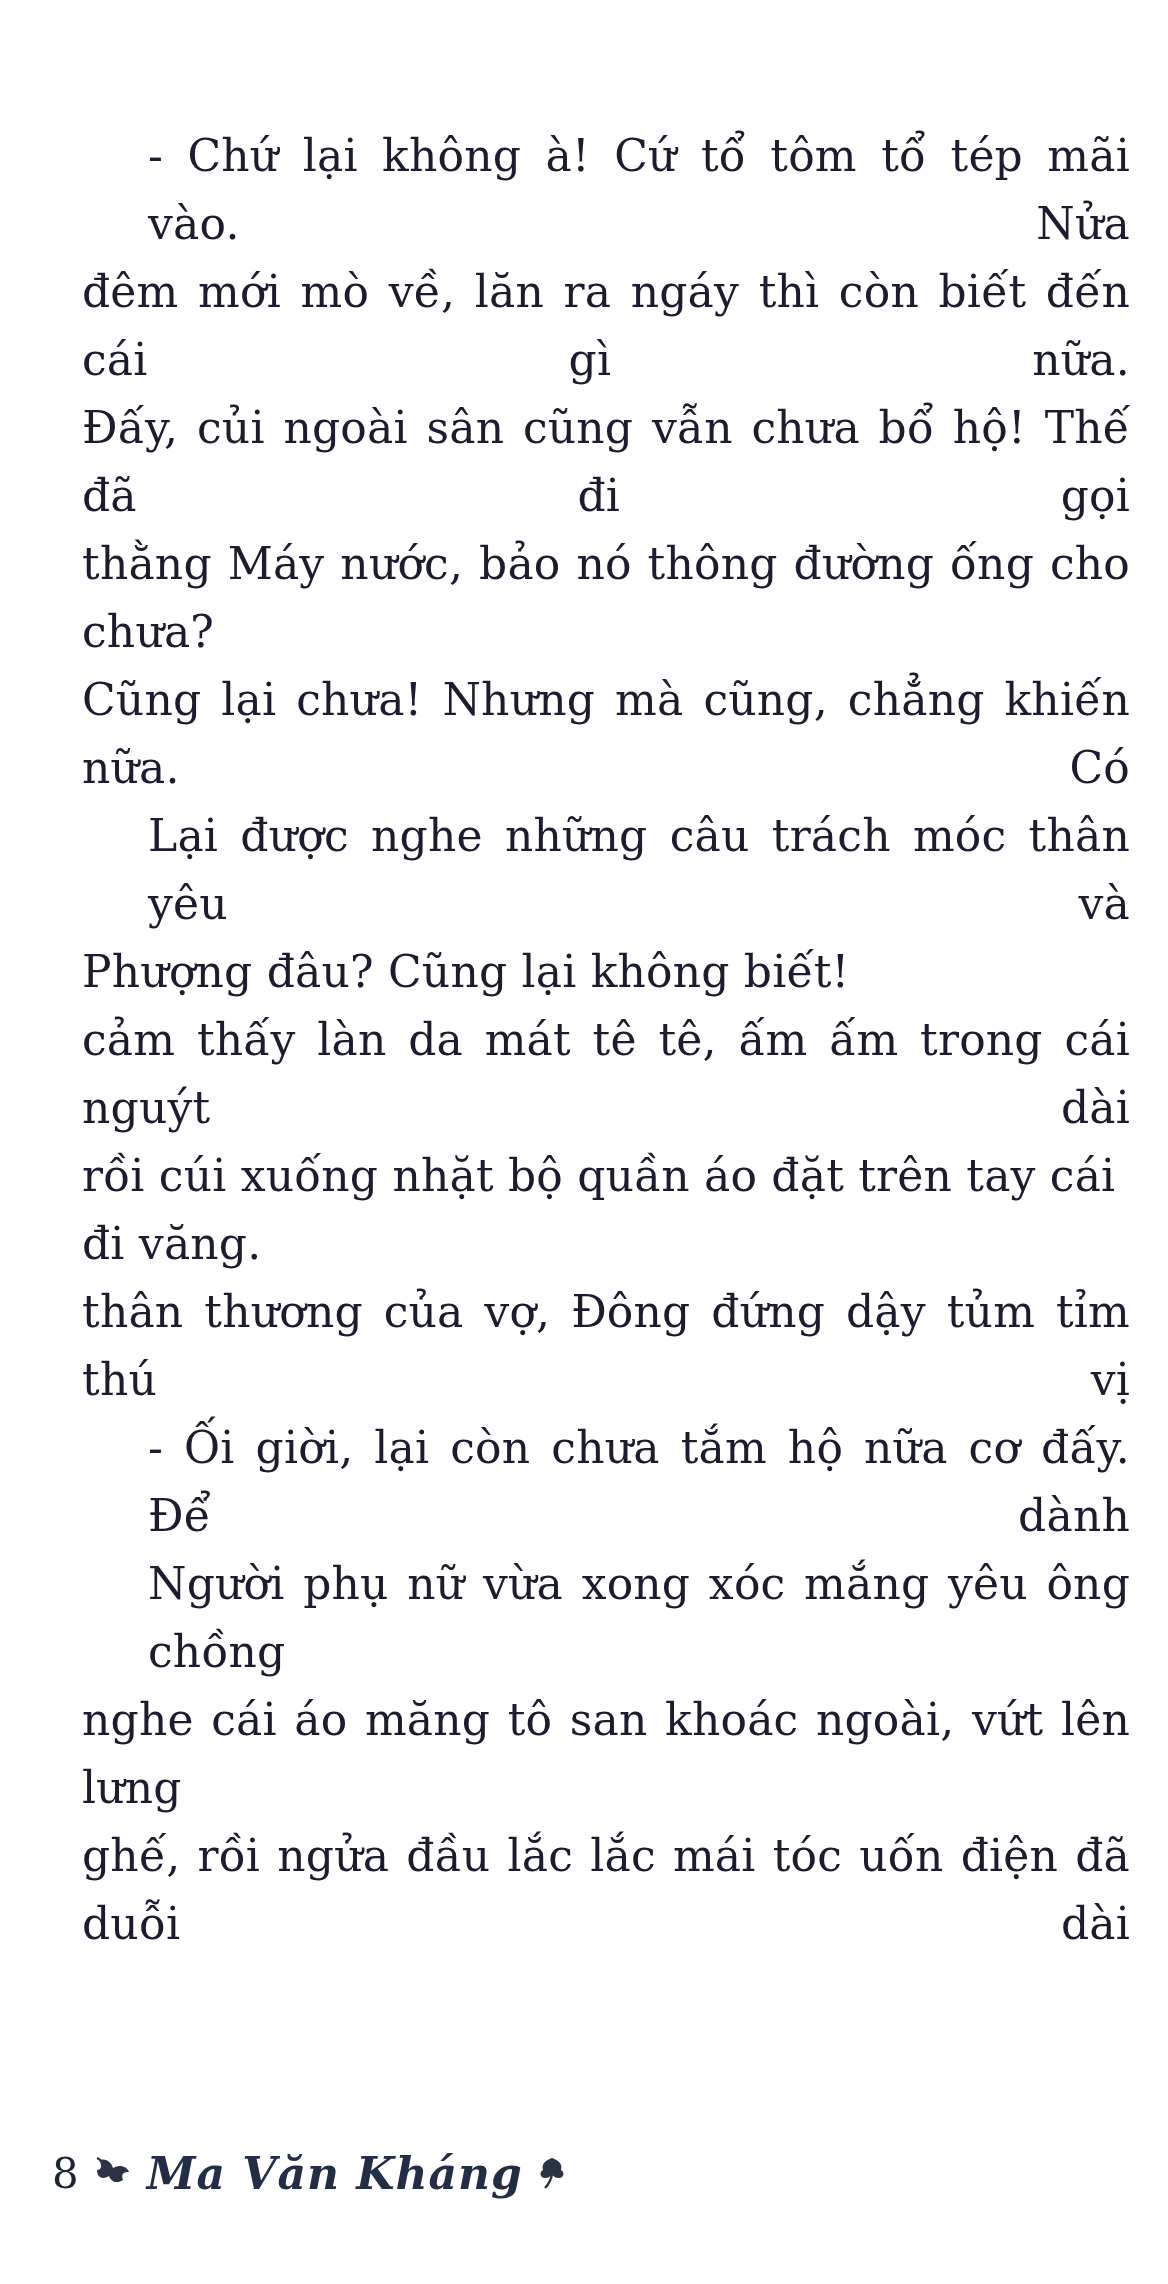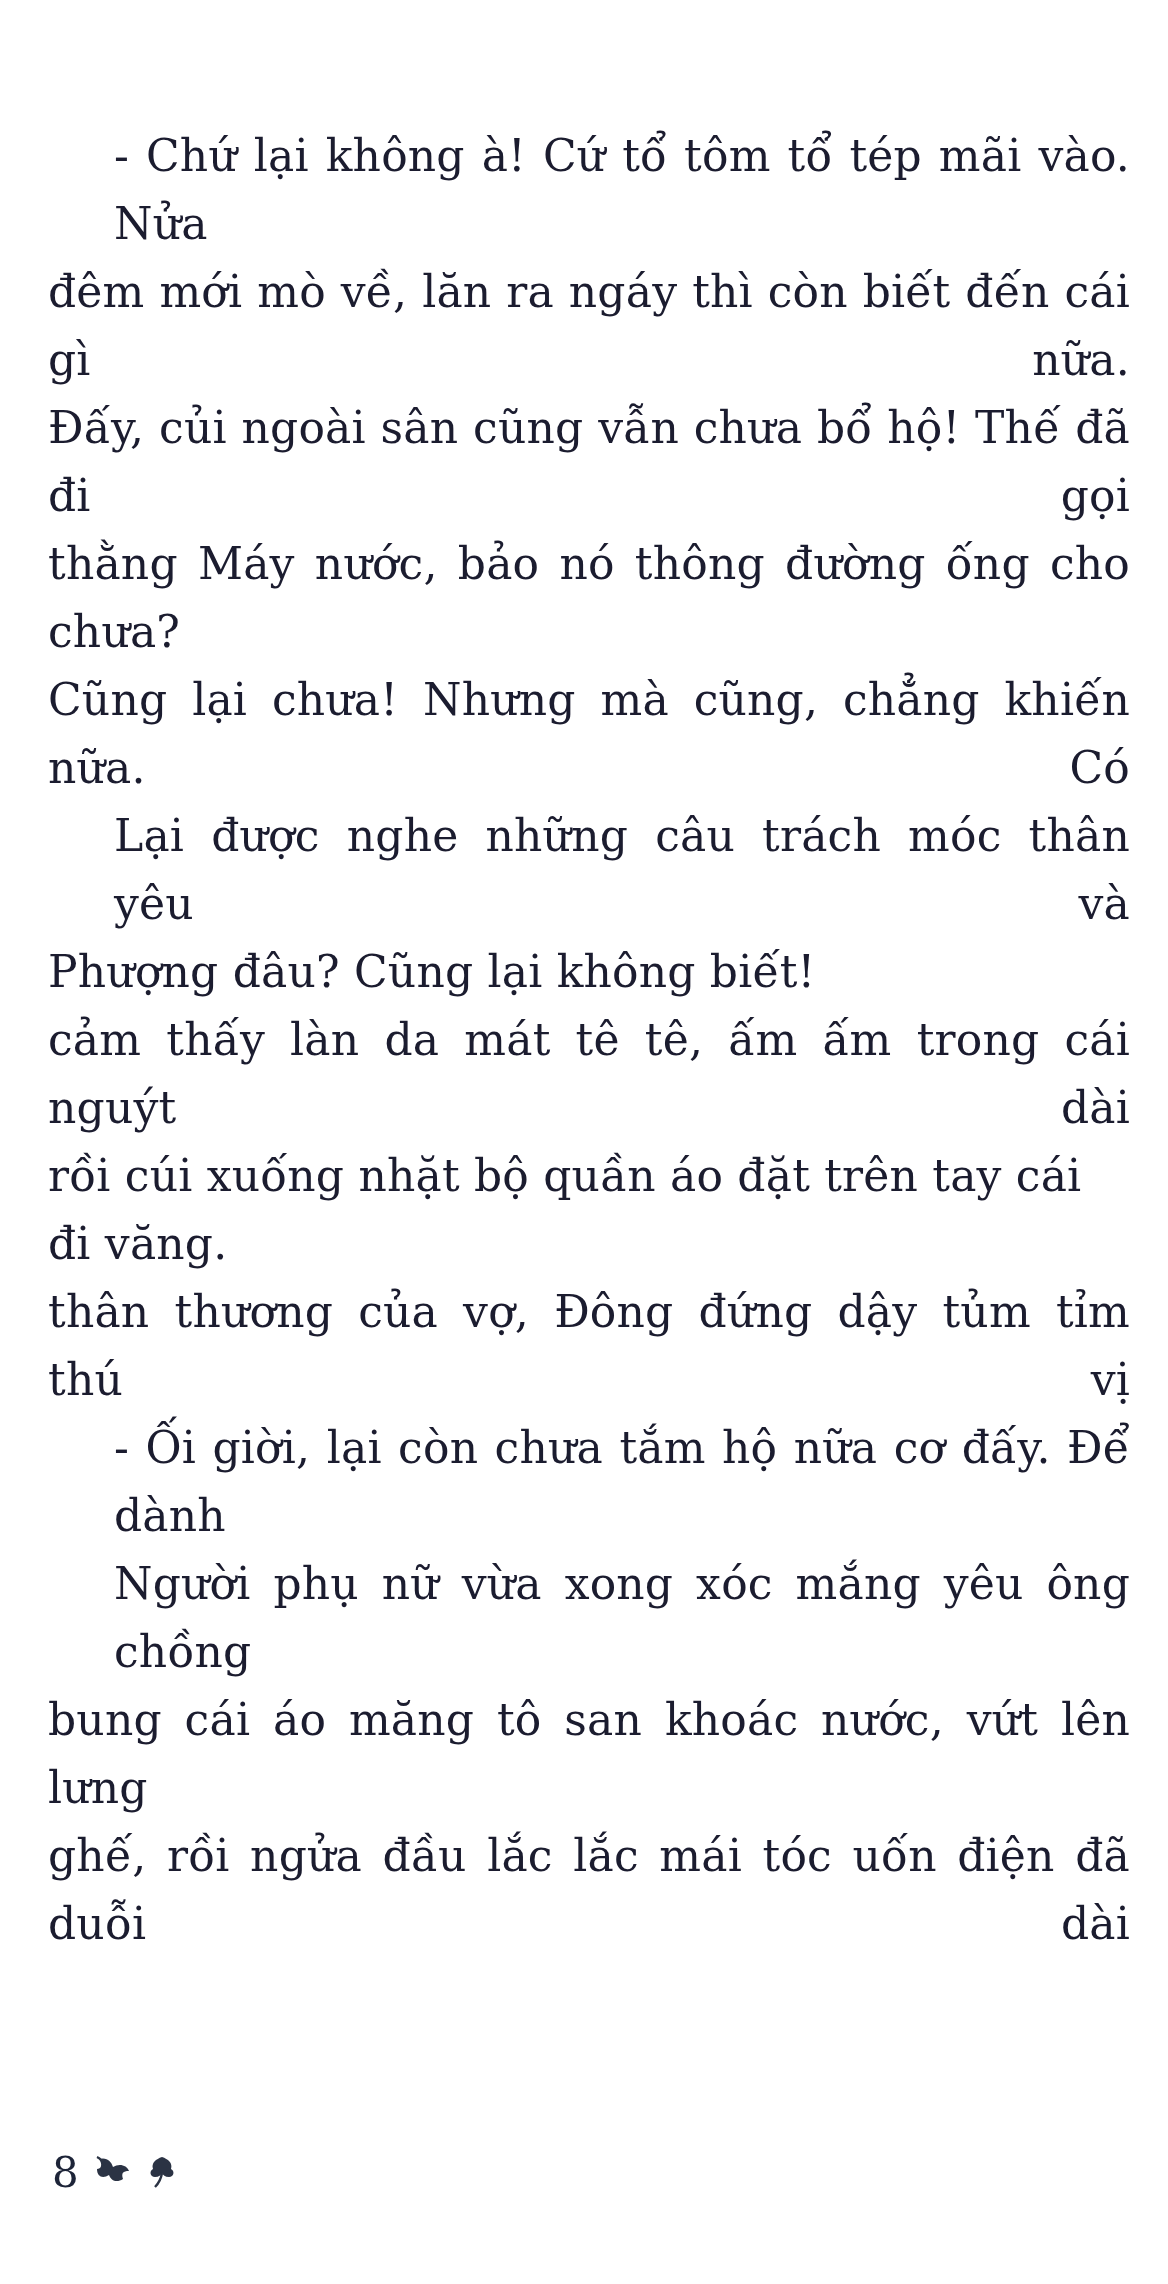--- a/index.html
+++ b/index.html
@@ -24,20 +24,21 @@
   .text-block {
     width: 1082px;
     color: #1b1c2f;
     font-size: 44px;
     line-height: 68px;
     letter-spacing: 0.2px;
   }
   .line {
     white-space: normal;
     text-align: left;
+    margin-left: 34px;
   }
   .line.just {
     text-align: justify;
     text-align-last: justify;
   }
   .line.indent {
     padding-left: 66px;
     box-sizing: border-box;
   }
   .footer {
@@ -78,32 +79,33 @@
       <div class="line just">Đấy, củi ngoài sân cũng vẫn chưa bổ hộ! Thế đã đi gọi</div>
       <div class="line just">thằng Máy nước, bảo nó thông đường ống cho chưa?</div>
       <div class="line just">Cũng lại chưa! Nhưng mà cũng, chẳng khiến nữa. Có</div>
       <div class="line indent just">Lại được nghe những câu trách móc thân yêu và</div>
       <div class="line">Phượng đâu? Cũng lại không biết!</div>
       <div class="line just">cảm thấy làn da mát tê tê, ấm ấm trong cái nguýt dài</div>
       <div class="line">rồi cúi xuống nhặt bộ quần áo đặt trên tay cái đi văng.</div>
       <div class="line just">thân thương của vợ, Đông đứng dậy tủm tỉm thú vị</div>
       <div class="line indent just">- Ối giời, lại còn chưa tắm hộ nữa cơ đấy. Để dành</div>
       <div class="line indent just">Người phụ nữ vừa xong xóc mắng yêu ông chồng</div>
-      <div class="line just">bung cái áo măng tô san khoác nước, vứt lên lưng</div>
+      <div class="line just">nghe cái áo măng tô san khoác ngoài, vứt lên lưng</div>
       <div class="line just">ghế, rồi ngửa đầu lắc lắc mái tóc uốn điện đã duỗi dài</div>
     </div>
 
   <div class="footer">
     <span class="pagenum">8</span>
     <span class="leaf">
       <svg width="40" height="36" viewBox="0 0 40 36">
         <path d="M6 4 C14 2, 18 6, 20 12 C26 8, 34 10, 36 16 C30 16, 28 18, 30 24 C24 28, 18 26, 16 20 C10 24, 4 22, 4 14 C8 14, 10 10, 6 4 Z" fill="#2b3344"></path>
         <path d="M4 2 C8 4, 10 6, 12 10" stroke="#2b3344" stroke-width="2" fill="none"></path>
       </svg>
     </span>
+    <span class="author">Ma Văn Kháng</span>
     <span class="leaf">
       <svg width="30" height="36" viewBox="0 0 30 36">
         <path d="M15 2 C21 4, 26 8, 24 14 C28 16, 27 22, 22 22 C18 22, 16 20, 15 18 C14 20, 12 22, 8 22 C3 22, 2 16, 6 14 C4 8, 9 4, 15 2 Z" fill="#2b3344"></path>
         <path d="M15 18 C14 24, 12 28, 8 32" stroke="#2b3344" stroke-width="2.4" fill="none"></path>
       </svg>
     </span>
   </div>
 
 </div>
 

